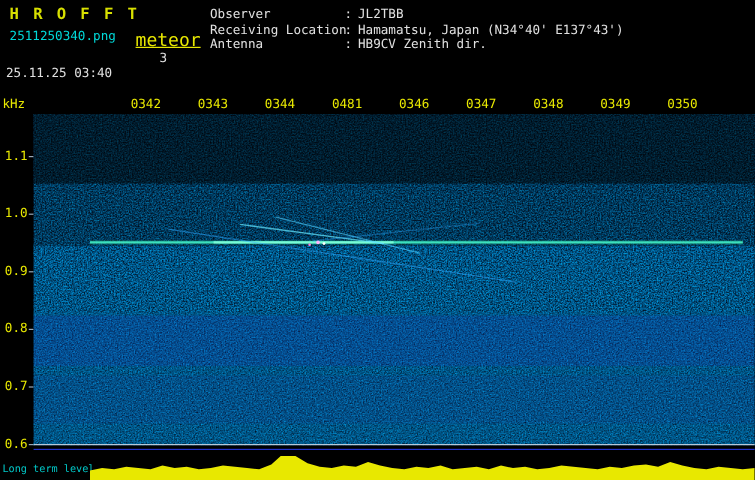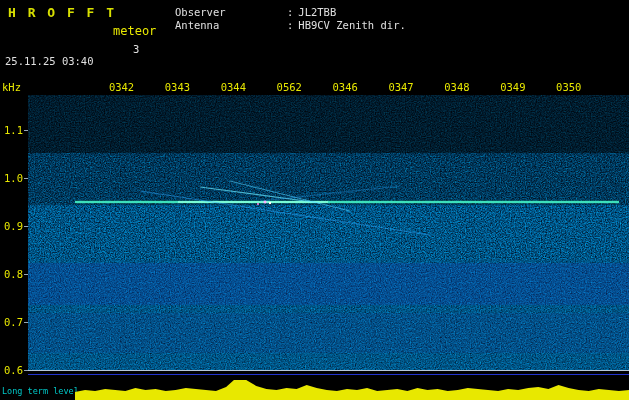--- a/index.html
+++ b/index.html
@@ -3,21 +3,21 @@
 <meta charset="utf-8">
 <style>
   html,body { margin:0; padding:0; background:#000; }
   .screen {
     position:relative; width:629px; height:400px; background:#000000;
     font-family:"DejaVu Sans Mono","Liberation Mono",monospace; overflow:hidden;padding-left:24px;
   }
   
   .brand { position:absolute; left:8px; top:5px; color:#d8e000; font-size:13px; font-weight:bold; letter-spacing:2px; }
   .filename { position:absolute; left:8px; top:24px; color:#00d8d8; font-size:10.5px; }
-  .mode { position:absolute; left:113px; top:24px; color:#e8e800; font-size:12px; }
+  .mode { position:absolute; left:113px; top:24px; color:#e8e800; font-size:15px;text-decoration:underline; }
   .datetime { position:absolute; left:5px; top:43px; color:#e0e0e0; font-size:10.5px;margin-top:12px; }
   .count { position:absolute; left:133px; top:43px; color:#e0e0e0; font-size:10.5px; }
   .info { position:absolute; left:175px; top:6px; color:#e0e0e0; font-size:10.5px; line-height:12.5px; white-space:nowrap; }
   .info-row .lbl { display:inline-block; width:112px; }
   .info-row .sep { margin-right:5px; }
   
   .unit { position:absolute; left:2px; top:81px; color:#e8e800; font-size:10.5px; }
   .time-axis { position:absolute; left:0; top:81px; width:629px; height:12px; }
   .time-axis span { position:absolute; top:0; color:#e8e800; font-size:10.5px; }
   .freq-axis { position:absolute; left:0; top:0; width:28px; height:400px; }
@@ -32,40 +32,44 @@
   .footer-note { position:absolute; left:2px; top:386px; color:#00c8c8; font-size:8.5px; }
   .level { position:absolute; left:75px; top:380px; width:554px; height:20px; }
   .level polygon { fill:#e8e800; }
 </style>
 </head>
 <body>
 
 <div class="screen">
 
   <div class="brand">H R O F F T</div>
+  <div class="filename">2511250340.png</div>
   <div class="mode">meteor</div>
   <div class="datetime">25.11.25 03:40</div>
   <div class="count">3</div>
 
   <div class="info">
     <div class="info-row">
       <span class="lbl">Observer</span><span class="sep">:</span><span class="val">JL2TBB</span>
+    </div>
+    <div class="info-row">
+      <span class="lbl">Receiving Location</span><span class="sep">:</span><span class="val">Hamamatsu, Japan (N34°40' E137°43')</span>
     </div>
     <div class="info-row">
       <span class="lbl">Antenna</span><span class="sep">:</span><span class="val">HB9CV Zenith dir.</span>
     </div>
   </div>
 
   <div class="unit">kHz</div>
   <div class="time-axis">
       <span style="left: 53px; margin-top: 44px;">0341</span>
       <span style="left: 108.9px;">0342</span>
       <span style="left: 164.8px;">0343</span>
       <span style="left: 220.7px;">0344</span>
-      <span style="left: 276.6px;">0562</span>
+      <span style="left: 276.6px;">0481</span>
       <span style="left: 332.5px;">0346</span>
       <span style="left: 388.4px;">0347</span>
       <span style="left: 444.3px;">0348</span>
       <span style="left: 500.2px;">0349</span>
       <span style="left: 556.1px;">0350</span>
     </div>
   <div class="freq-axis">
       <span style="top: 124px;">1.1</span>
       <span style="top: 172px;">1.0</span>
       <span style="top: 220px;">0.9</span>

